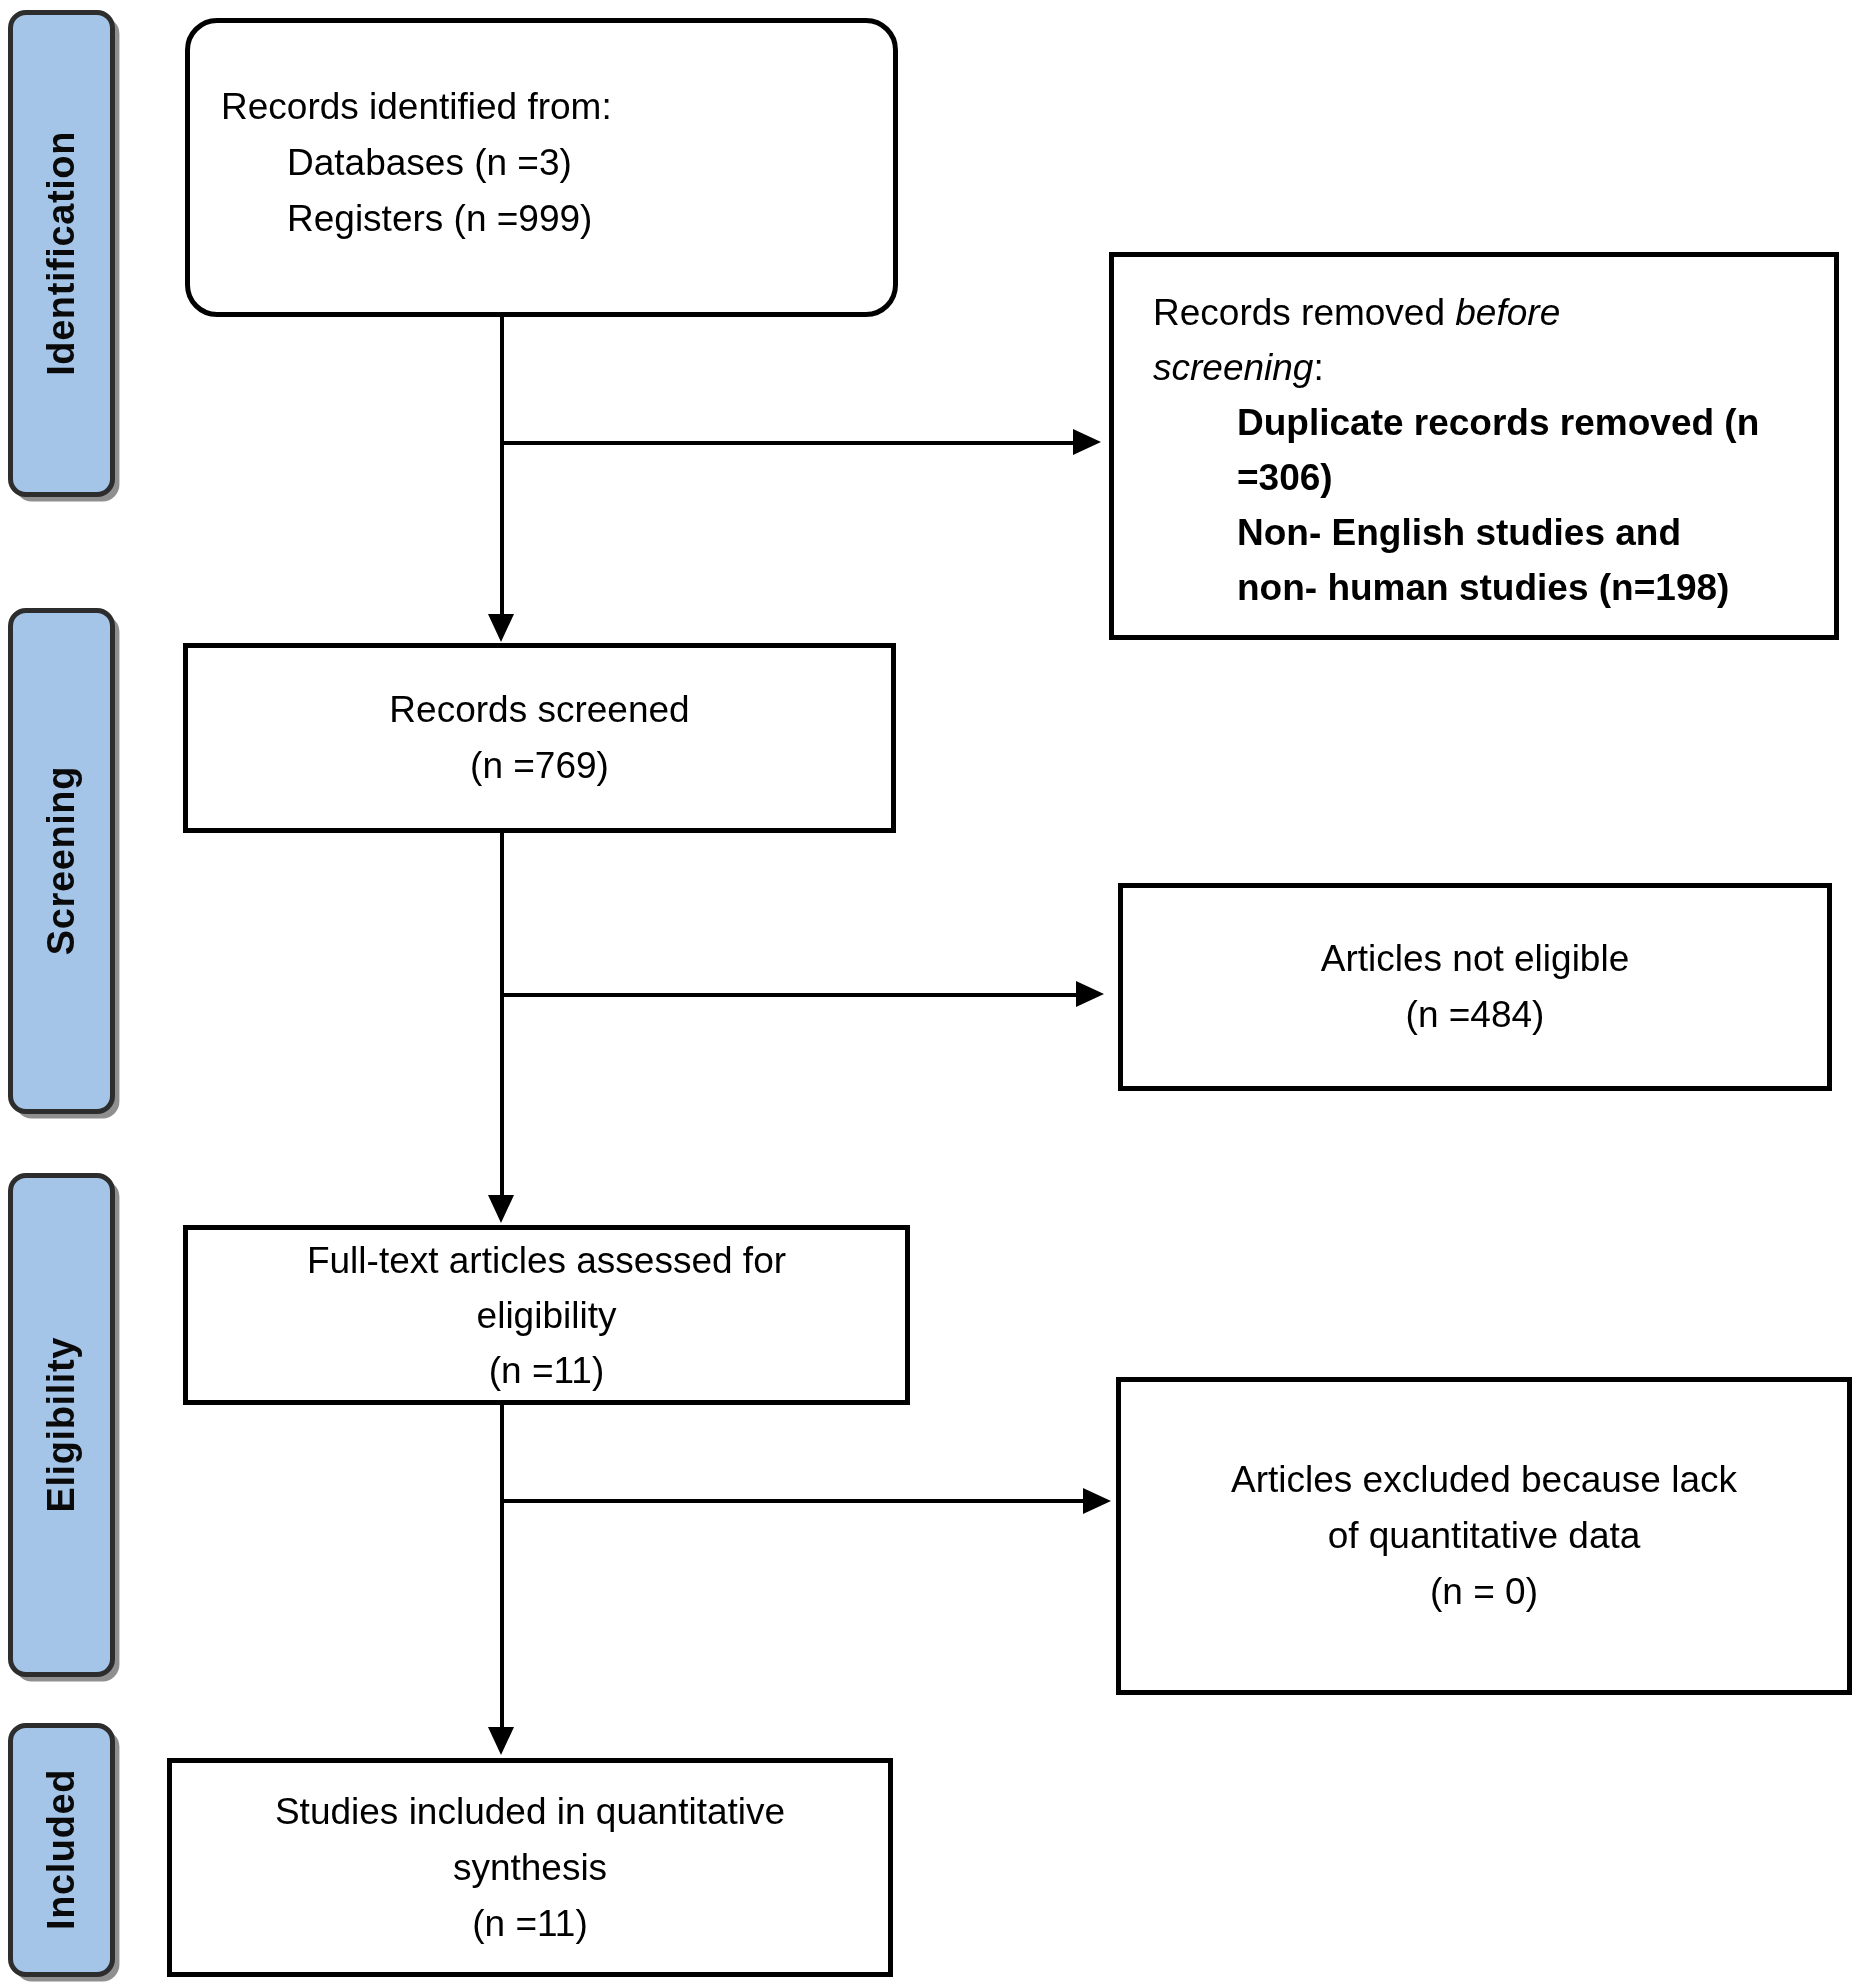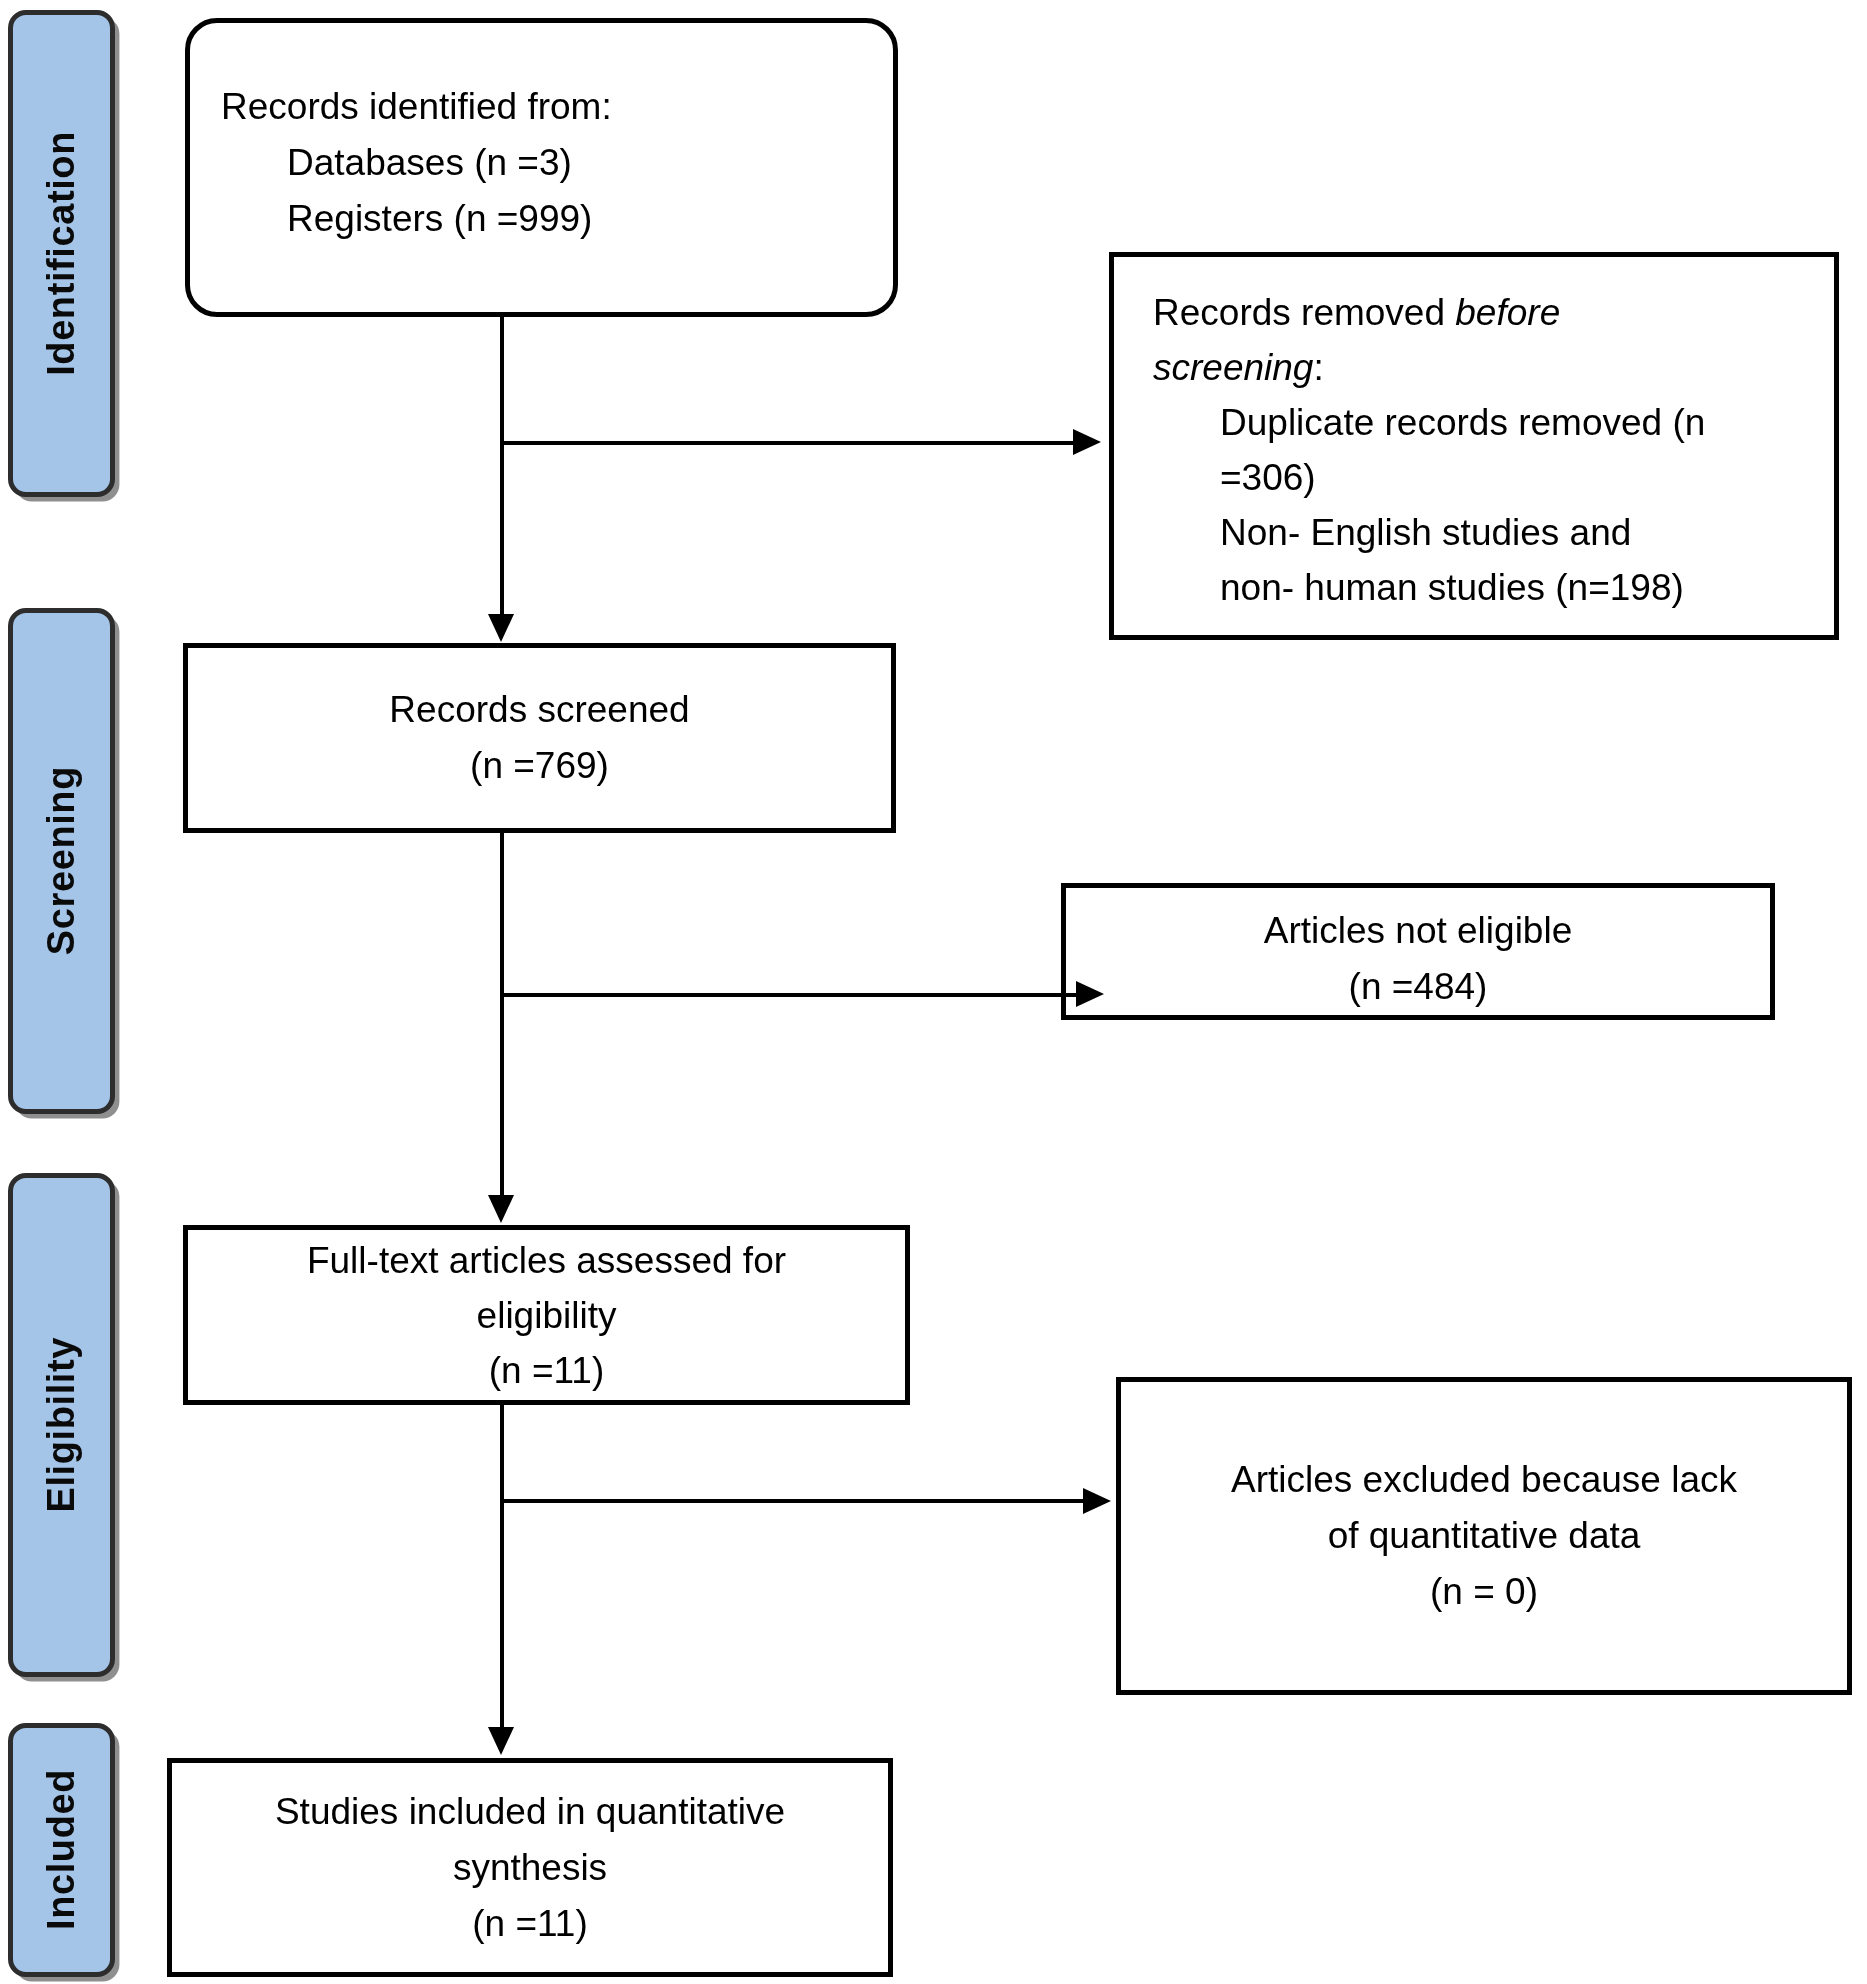--- a/index.html
+++ b/index.html
@@ -53,24 +53,24 @@
     display:flex;
     flex-direction:column;
     justify-content:center;
     align-items:center;
     text-align:center;
   }
   #box-identified{left:185px;top:18px;width:713px;height:299px;padding:56px 19px 0 31px;border-radius:32px;}
   #box-identified .sub{margin-left:66px;}
 
   #box-removed{left:1109px;top:252px;width:730px;height:388px;padding:28px 19px 0 39px;line-height:55px;}
-  #box-removed .sub{margin-left:67px;}
+  #box-removed .sub{margin-left:84px;font-weight:bold;}
 
   #box-screened{left:183px;top:643px;width:713px;height:190px;}
-  #box-noteligible{left:1061px;top:883px;width:714px;height:137px;justify-content:flex-end;}
+  #box-noteligible{left:1118px;top:883px;width:714px;height:208px;}
   #box-fulltext{left:183px;top:1225px;width:727px;height:180px;line-height:55px;}
   #box-excluded{left:1116px;top:1377px;width:736px;height:318px;}
   #box-included{left:167px;top:1758px;width:726px;height:219px;}
 
   
   .vline,.hline{position:absolute;background:#000;}
   .vline{width:3.8px;}
   .hline{height:3.8px;}
   #v1{left:500px;top:317px;height:297px;}
   #v2{left:500px;top:833px;height:362px;}

